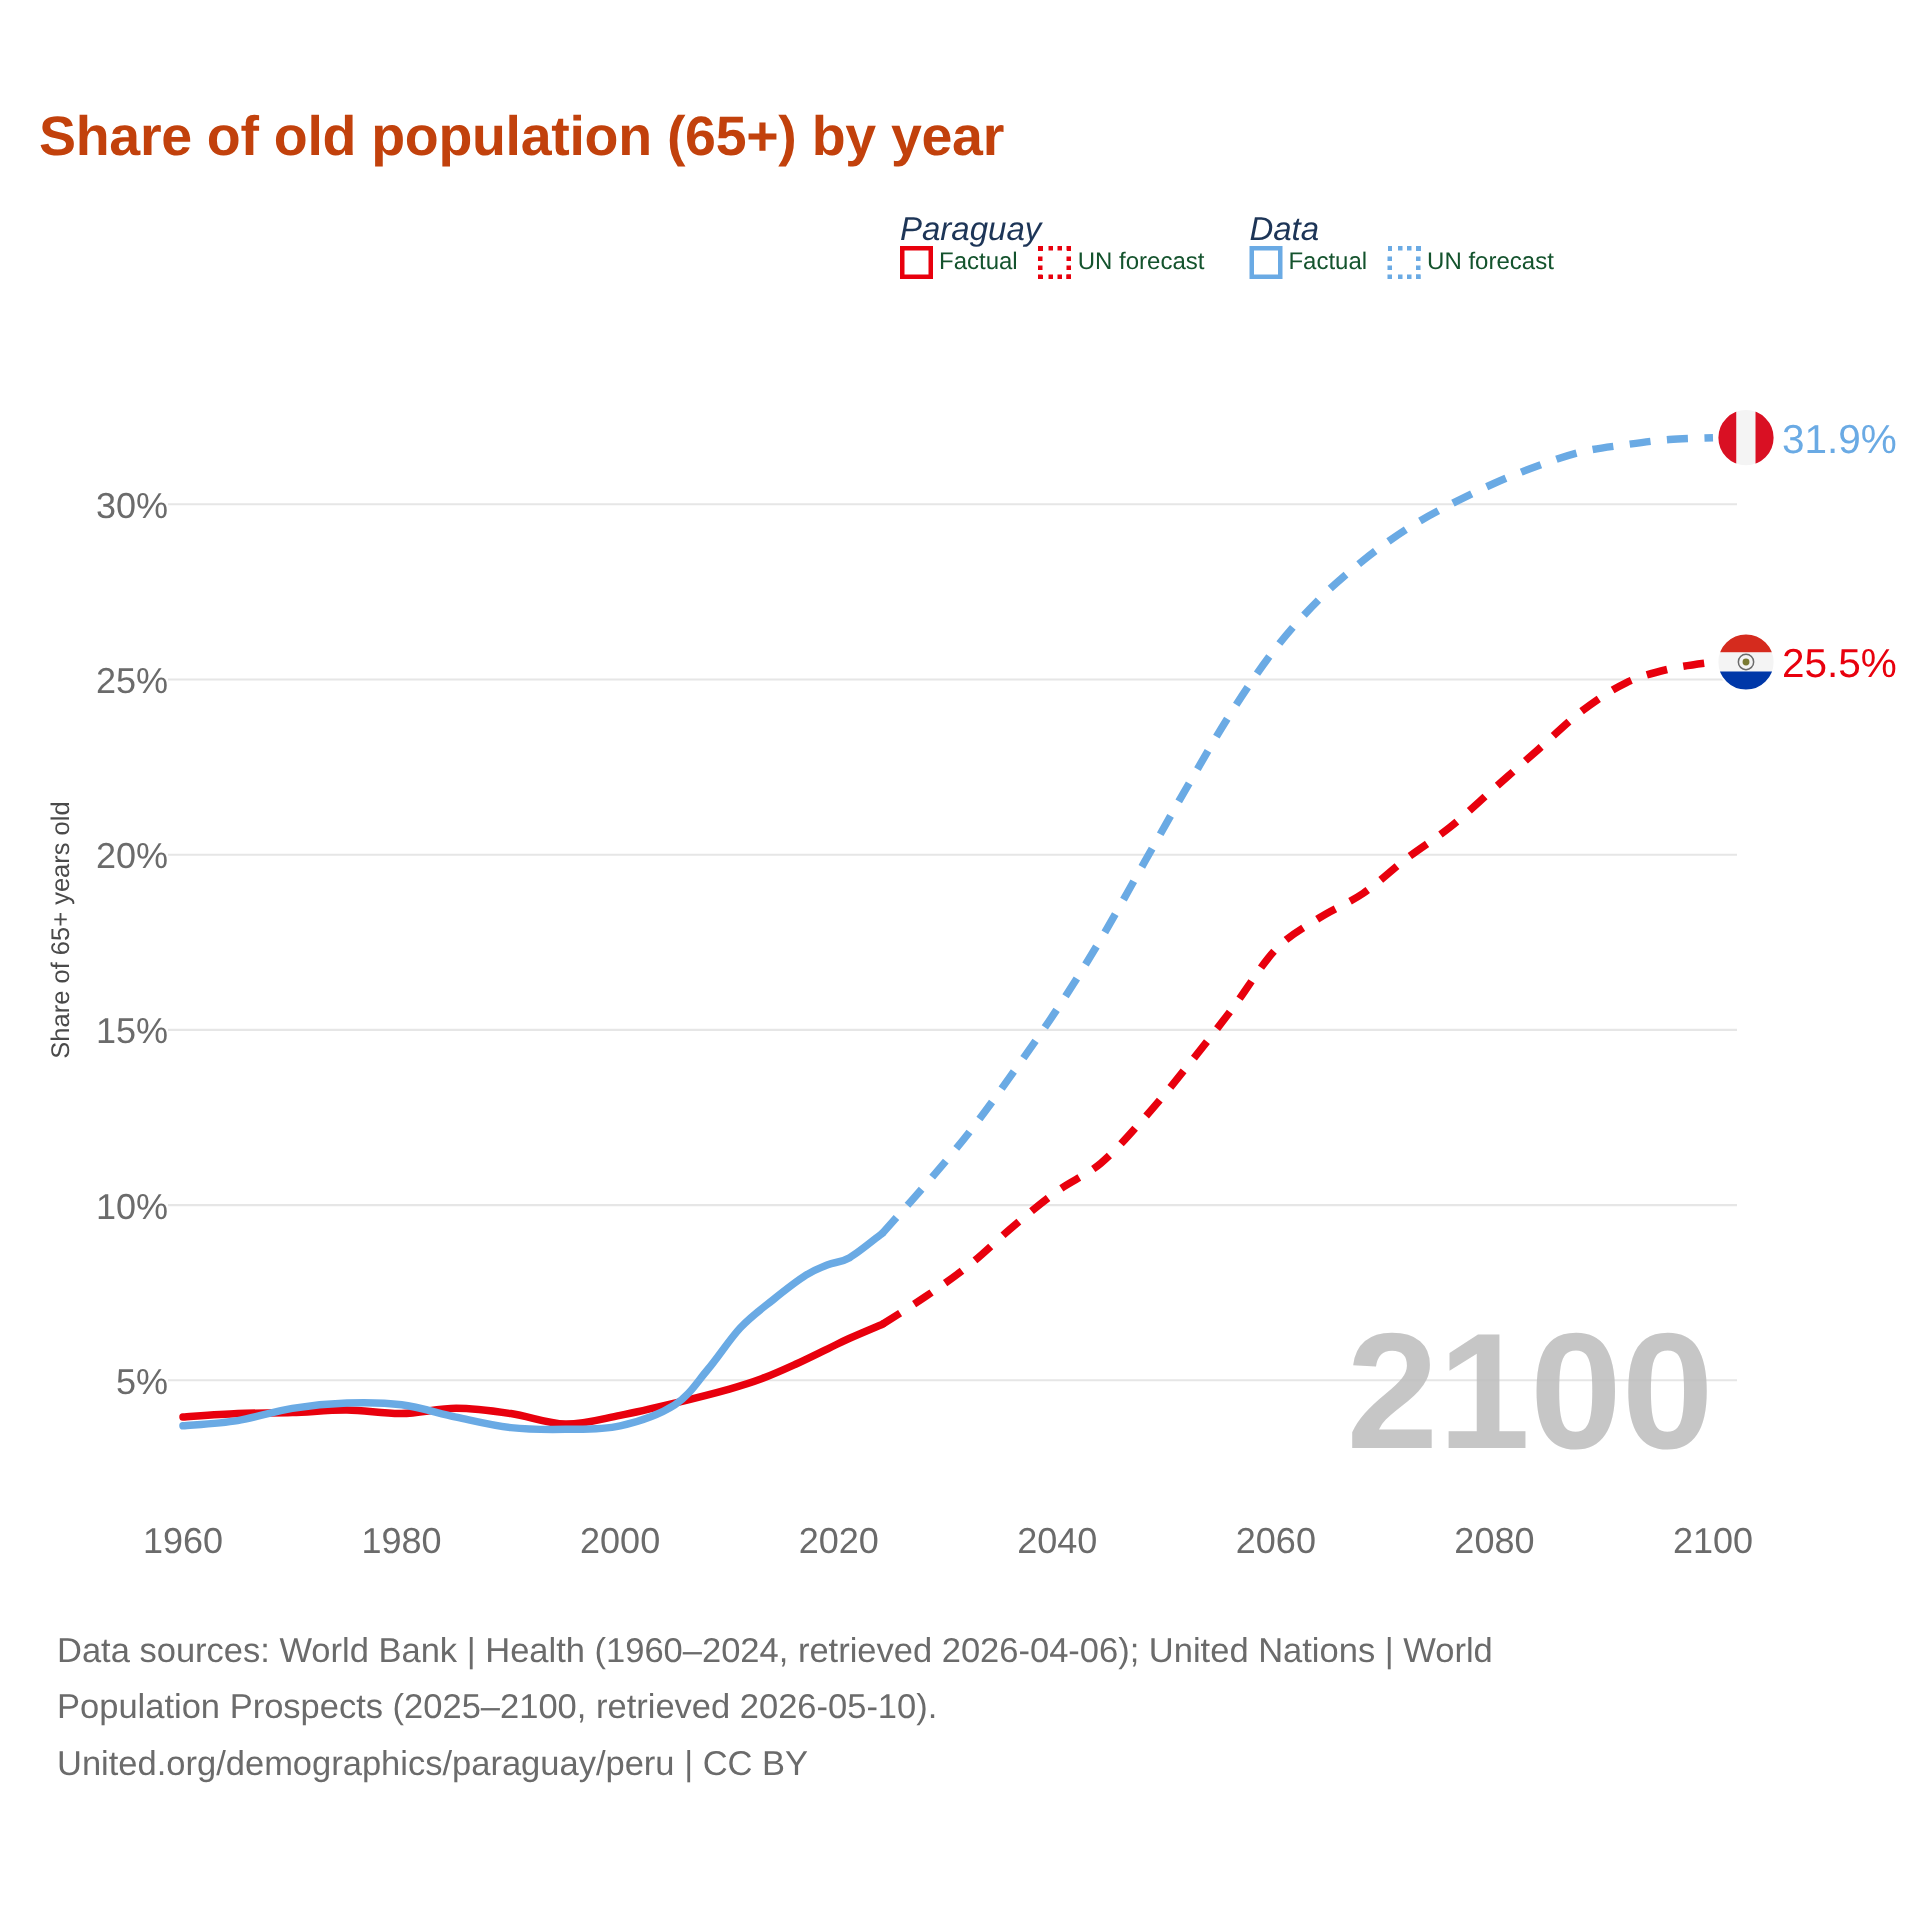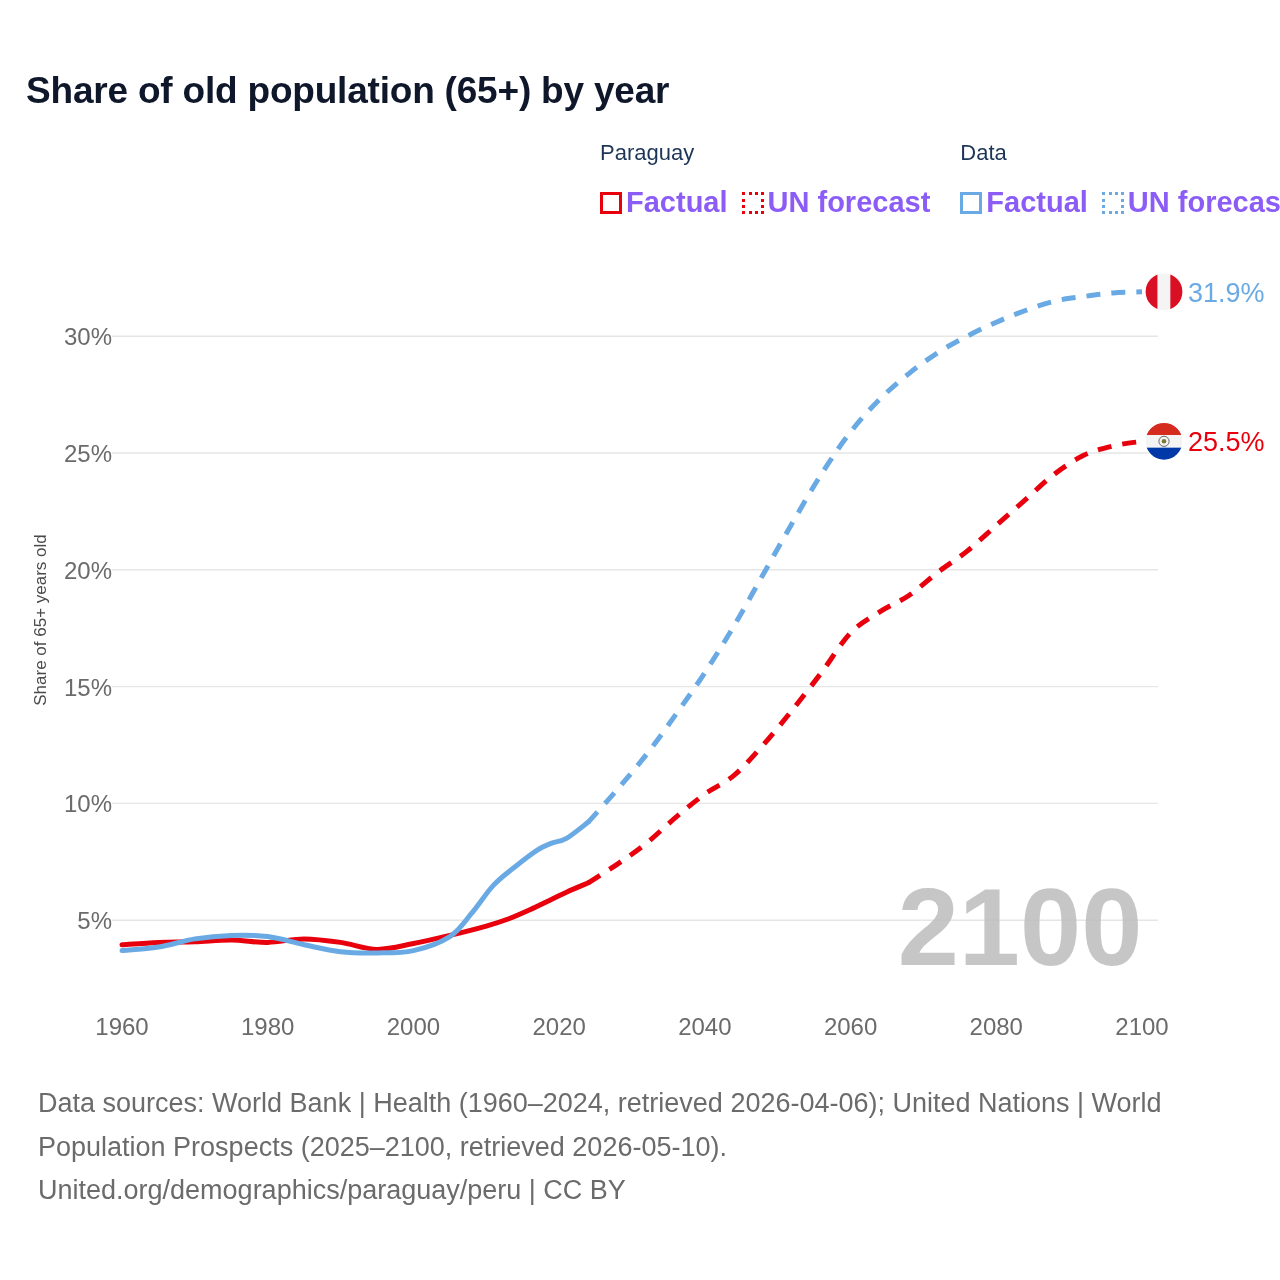--- a/index.html
+++ b/index.html
@@ -22,41 +22,42 @@
     inset: 0;
   }
 
   
   .chart-title {
     position: absolute;
     left: 26px;
     top: 70px;
     font-size: 37px;
     font-weight: bold;
-    color: #0f172a;
+    color: #c2410c;
     letter-spacing: -0.2px;
     white-space: nowrap;
   }
 
   
   .legend {
     position: absolute;
     left: 600px;
     top: 142px;
     display: flex;
     gap: 30px;
     align-items: flex-start;
   }
   .legend-group { display: block; }
   .legend-group-title {
     font-size: 22px;
     color: #1d3557;
-    margin-bottom: 24px;
+    margin-bottom: 0;
     line-height: 1;
     white-space: nowrap;
+    font-style: italic;
   }
   .legend-row {
     display: flex;
     align-items: center;
     gap: 14px;
   }
   .legend-item {
     display: flex;
     align-items: center;
     gap: 4px;
@@ -66,24 +67,23 @@
     width: 22px;
     height: 22px;
     box-sizing: border-box;
     background: transparent;
   }
   .legend-swatch.solid-red  { border: 3px solid #e8000d; }
   .legend-swatch.dotted-red { border: 3px dotted #e8000d; }
   .legend-swatch.solid-blue  { border: 3px solid #6aaae4; }
   .legend-swatch.dotted-blue { border: 3px dotted #6aaae4; }
   .legend-label {
-    font-size: 29px;
-    color: #8b5cf6;
+    font-size: 16px;
+    color: #14532d;
     line-height: 1;
-    font-weight: bold;
   }
 
   
   #plot-wrap {
     position: absolute;
     left: 0;
     top: 0;
     width: 1280px;
     height: 1060px;
   }
@@ -108,21 +108,21 @@
   }
   .endlabel.peru { fill: #6aaae4; }
   .endlabel.paraguay { fill: #e8000d; }
 
   
   .footer {
     position: absolute;
     left: 38px;
     top: 1082px;
     width: 1200px;
-    font-size: 27px;
+    font-size: 23px;
     color: #6b6b6b;
     line-height: 1.62;
   }
   .footer div { white-space: nowrap; }
 </style>
 </head>
 <body>
 
 <div id="page">
 

